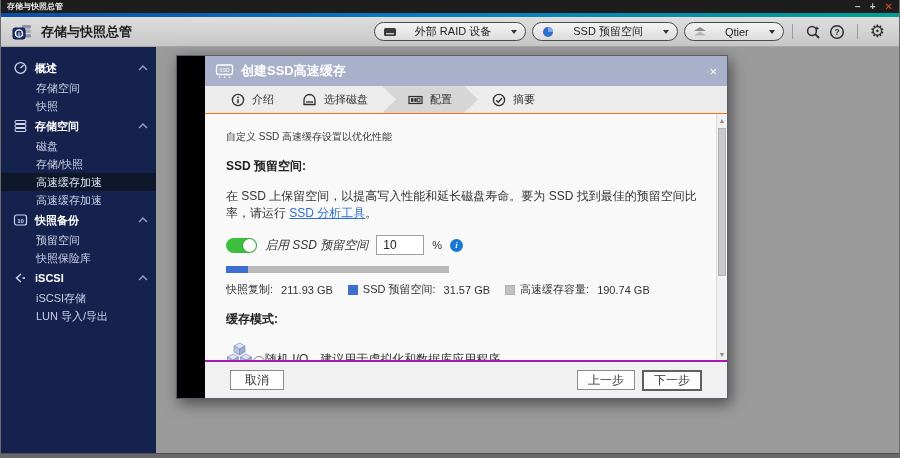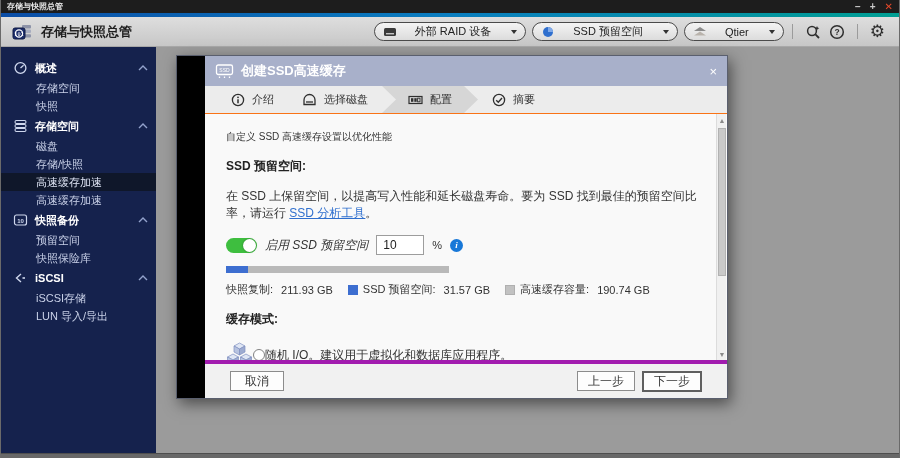--- a/index.html
+++ b/index.html
@@ -68,32 +68,32 @@
   .slider { margin-top:11px; width:223px; height:7px; background:#b9b9b9; position:relative; }
   .slider .fill { height:7px; background:#3d6ed0; }
 
   .legend { display:flex; align-items:center; margin-top:9px; font-size:11px; color:#333; gap:5px; }
   .sw { width:10px; height:10px; flex:none; margin-left:8px; }
   .sw.blue { background:#3d6ed0; }
   .sw.gray { background:#c2c2c2; border:1px solid #b0b0b0; }
   .legend b { font-weight:normal; margin-right:3px; }
   .lg-val { margin-right:2px; }
 
-  .radio-row { display:flex; align-items:center; margin-top:14px; min-height:26px; }
+  .radio-row { display:flex; align-items:flex-end; margin-top:14px; min-height:26px; }
   .r-icon { width:27px; height:26px; position:relative; flex:none; }
   .radio { width:12px; height:12px; border:1px solid #828282; border-radius:50%; background:#fff; position:relative; flex:none; cursor:pointer; }
   .r-lbl { font-size:12px; color:#333; }
 
   
   .scrollbar { position:absolute; top:0; right:1px; bottom:0; width:10px; background:#f0f0f0; border-left:1px solid #dcdcdc; }
   .sb-arrow { position:absolute; left:0; width:10px; height:12px; color:#8a8a8a; font-size:7px; display:flex; align-items:center; justify-content:center; }
   .sb-up { top:0; } .sb-down { bottom:0; }
   .sb-thumb { position:absolute; left:1px; top:14px; width:8px; height:148px; background:#c9c9c9; border:1px solid #b2b2b2; }
 
-  .dlg-foot { height:38px; background:#f1f1f1; border-top:4px solid #a21caf; display:flex; align-items:center; padding:0 25px; flex:none; }
+  .dlg-foot { height:38px; background:#f1f1f1; border-top:2px solid #a21caf; display:flex; align-items:center; padding:0 25px; flex:none; }
   .btn { height:20px; min-width:54px; padding:0 10px; background:#fdfdfd; border:1px solid #8c8c8c; font-size:12px; color:#333; font-family:inherit; cursor:pointer; }
   .btn.primary { border:2px solid #5f5f5f; height:21px; }
   .foot-spacer { flex:1; }
   .btn + .btn { margin-left:7px; }
   svg { display:block; }
 </style>
 </head>
 <body>
 
 <div class="root">

